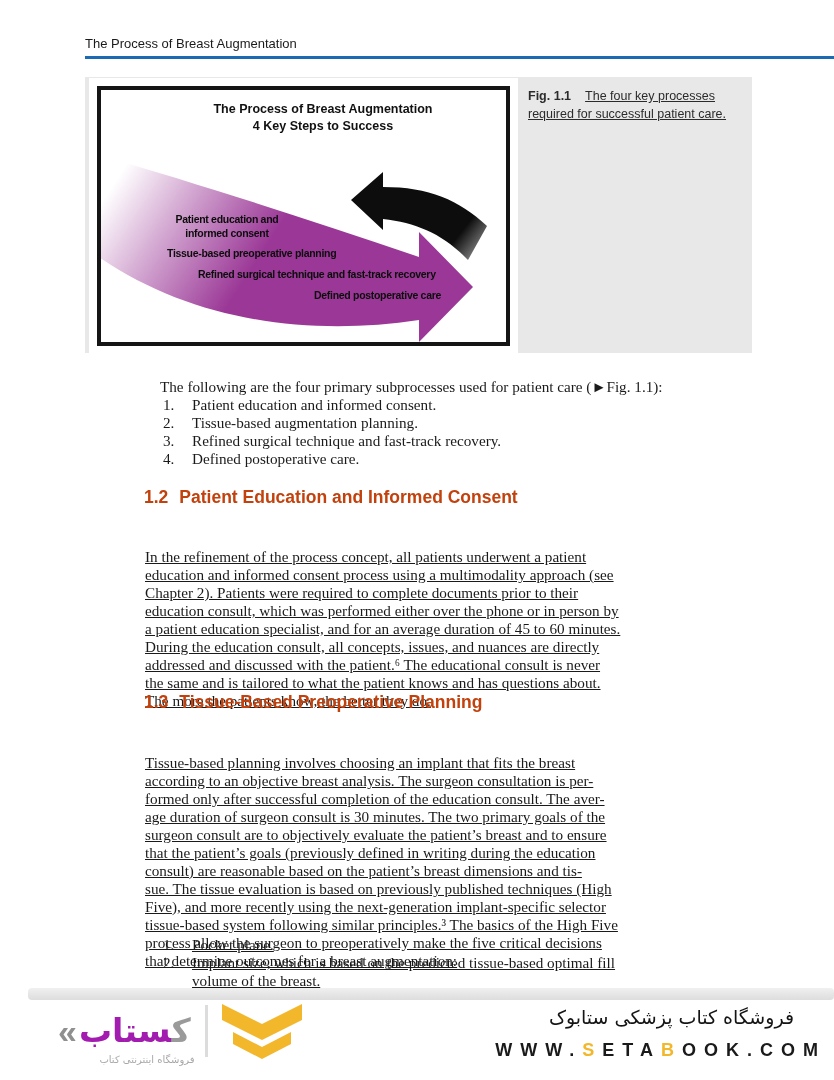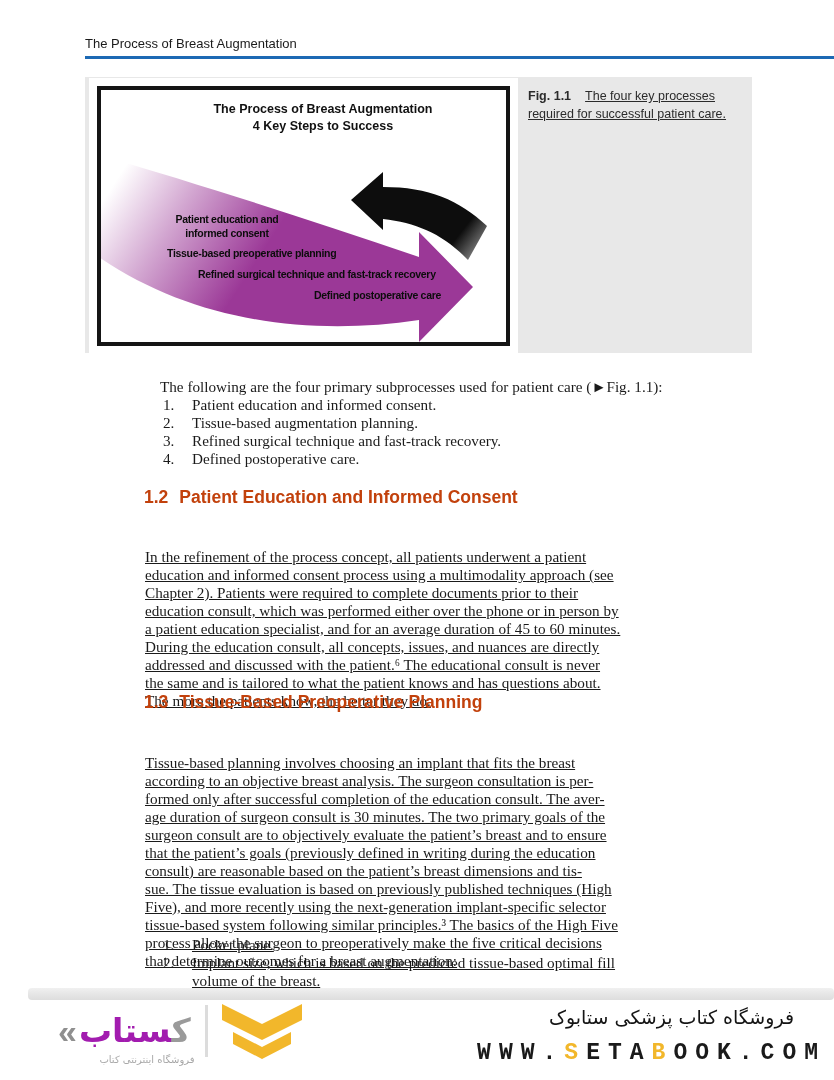--- a/index.html
+++ b/index.html
@@ -49,22 +49,22 @@
   .wordmark{display:flex;align-items:center;height:52px;}
   .wm-chev{font-size:34px;font-weight:bold;color:#8f8f8f;line-height:1;margin-right:2px;}
   .wm-text{font-family:"DejaVu Sans",sans-serif;font-weight:bold;font-size:33px;line-height:1;direction:rtl;}
   .wm-yellow{color:#a21caf;margin-top:40px;}
   .wm-gray{color:#9a9a9a;}
   .logo-divider{width:3px;height:52px;background:#dcdcdc;}
   .tagline{position:absolute;left:62px;top:1054px;width:170px;text-align:center;
     font-family:"DejaVu Sans",sans-serif;font-size:10px;color:#a8a8a8;}
   .fa-title{position:absolute;right:40px;top:1006px;font-family:"DejaVu Sans",sans-serif;
     font-size:19px;color:#141414;direction:rtl;}
-  .site{position:absolute;right:8px;top:1040px;font-family:Liberation Mono, monospace;
-    font-size:23px;font-weight:bold;letter-spacing:8px;color:#1a1a1a;}
+  .site{position:absolute;right:8px;top:1040px;font-family:Liberation Sans, sans-serif;
+    font-size:18px;font-weight:bold;letter-spacing:8px;color:#1a1a1a;}
   .site .gold{color:#f2b72b;}
 </style>
 </head>
 <body>
 
 <div class="page">
 
   <div class="running-head">The Process of Breast Augmentation</div>
   <div class="head-rule"></div>
 

